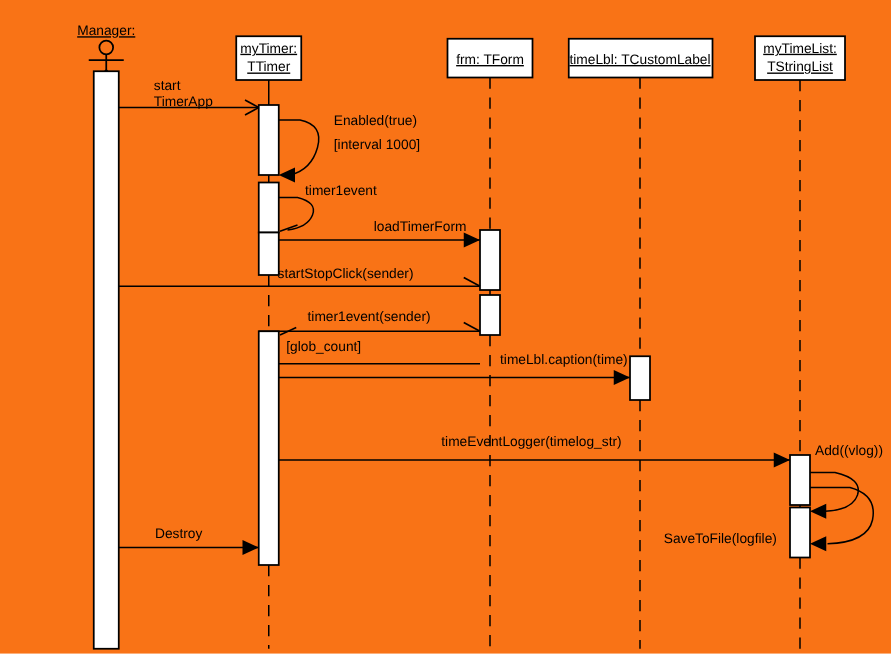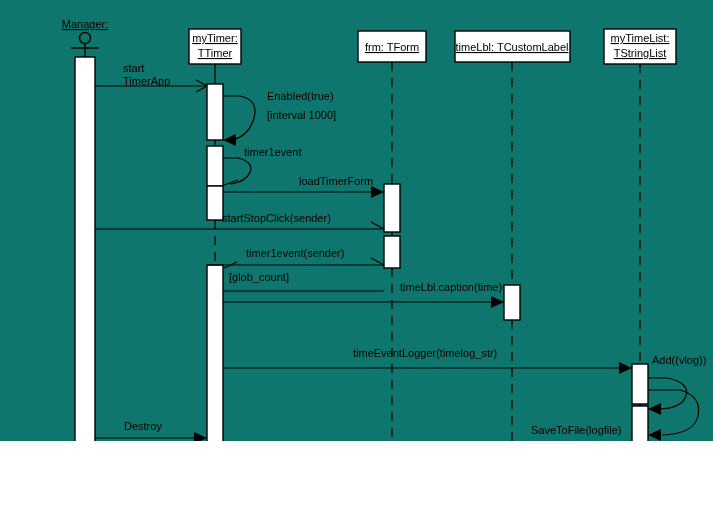--- a/index.html
+++ b/index.html
@@ -7,22 +7,22 @@
     margin: 0;
     padding: 0;
     background: #ffffff;
   }
   body {
     font-family: "Liberation Sans", sans-serif;
   }
   #diagram-root {
     position: relative;
     width: 713px;
-    height: 441px;
-    background: #0f766e;
+    height: 523px;
+    background: #f97316;
     overflow: hidden;
   }
   svg.diagram-svg {
     position: absolute;
     left: 0;
     top: 0;
     width: 713px;
     height: 529px;
   }
   .obj-box {

